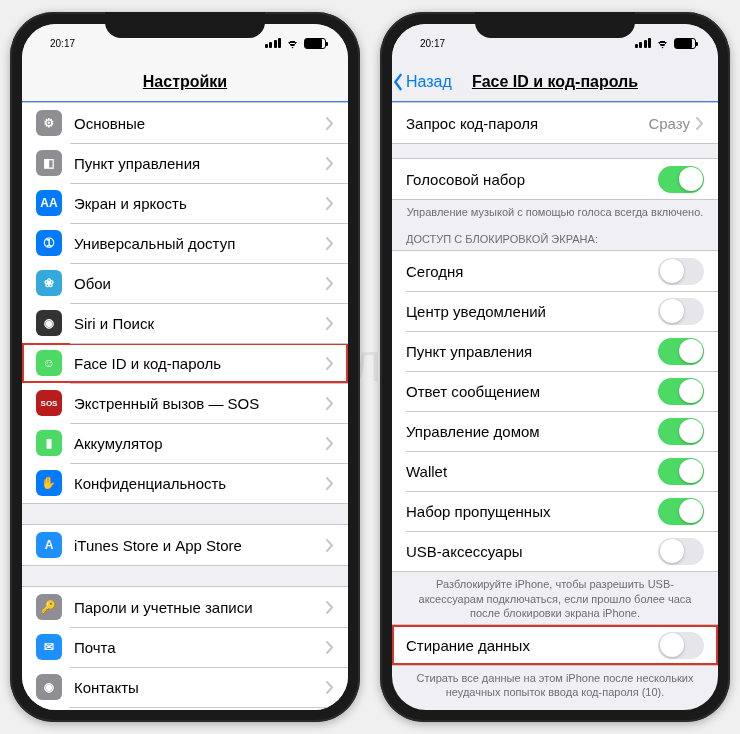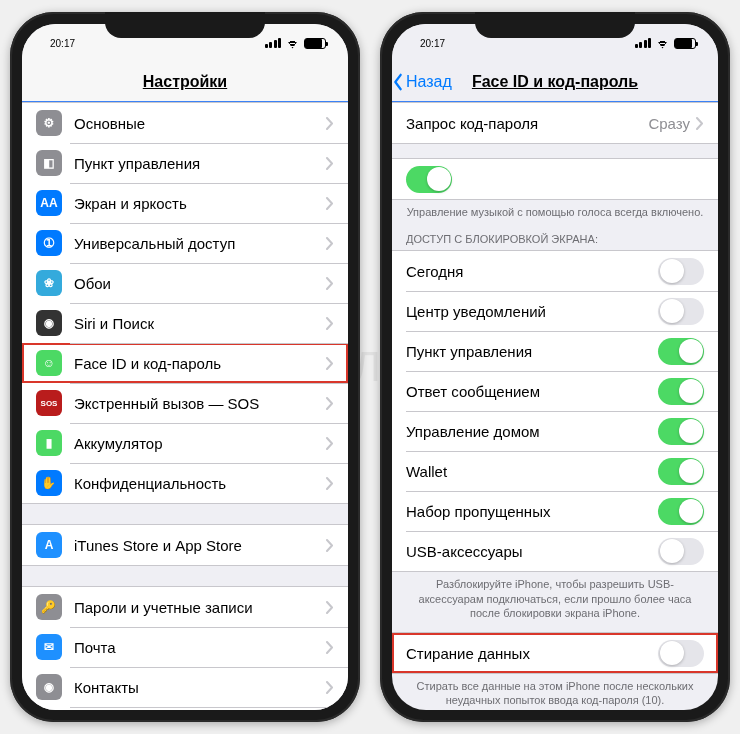--- a/index.html
+++ b/index.html
@@ -260,20 +260,21 @@
         <div class="row noicon">
           <span class="label">Запрос код-пароля</span>
           <span class="detail">Сразу</span>
           <svg class="chev" viewBox="0 0 8 13">
               <path d="M1 1 L6 6.5 L1 12"></path>
             </svg>
         </div>
       </div>
       <div class="group" style="margin-top:14px">
         <div class="row noicon">
+          <span class="label">Голосовой набор</span>
           <span class="toggle on">
               <span class="knob"></span>
             </span>
         </div>
       </div>
       <div class="footer-text">Управление музыкой с помощью голоса всегда включено.</div>
       <div class="header-text">ДОСТУП С БЛОКИРОВКОЙ ЭКРАНА:</div>
       <div class="group" id="lock-group" style="margin-top:0">
           <div class="row noicon">
             <span class="label">Сегодня</span>
@@ -318,21 +319,21 @@
             </span>
           </div>
           <div class="row noicon">
             <span class="label">USB-аксессуары</span>
             <span class="toggle">
               <span class="knob"></span>
             </span>
           </div>
         </div>
       <div class="footer-text">Разблокируйте iPhone, чтобы разрешить USB-аксессуарам подключаться, если прошло более часа после блокировки экрана iPhone.</div>
-      <div class="group highlight" style="margin-top:12px">
+      <div class="group highlight" style="margin-top:4px">
         <div class="row noicon">
           <span class="label">Стирание данных</span>
           <span class="toggle">
               <span class="knob"></span>
             </span>
         </div>
       </div>
       <div class="footer-text">Стирать все данные на этом iPhone после нескольких неудачных попыток ввода код-пароля (10).</div>
 
     </div>

